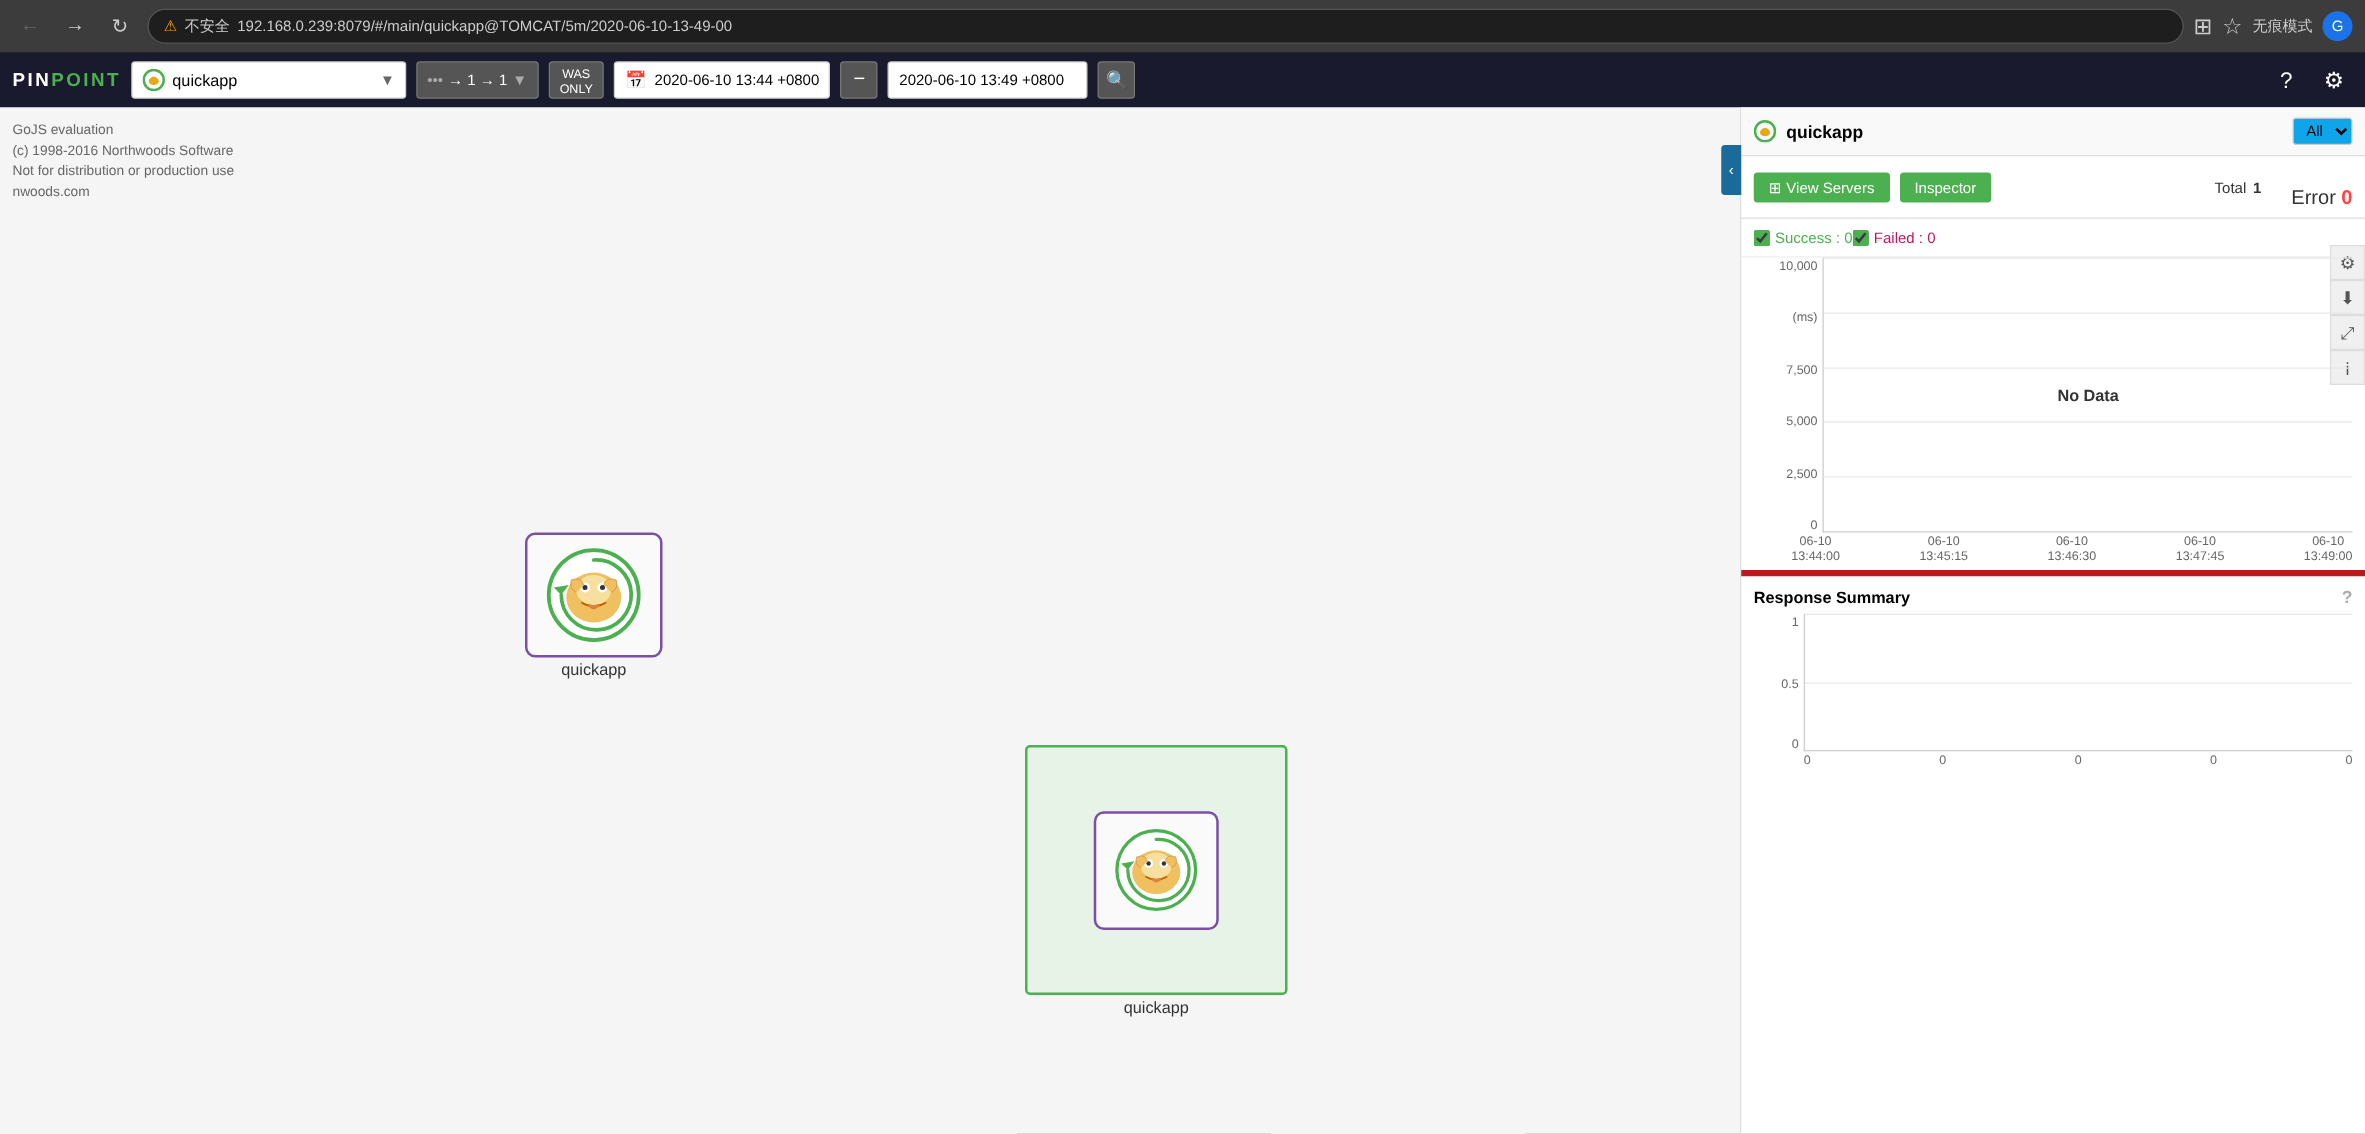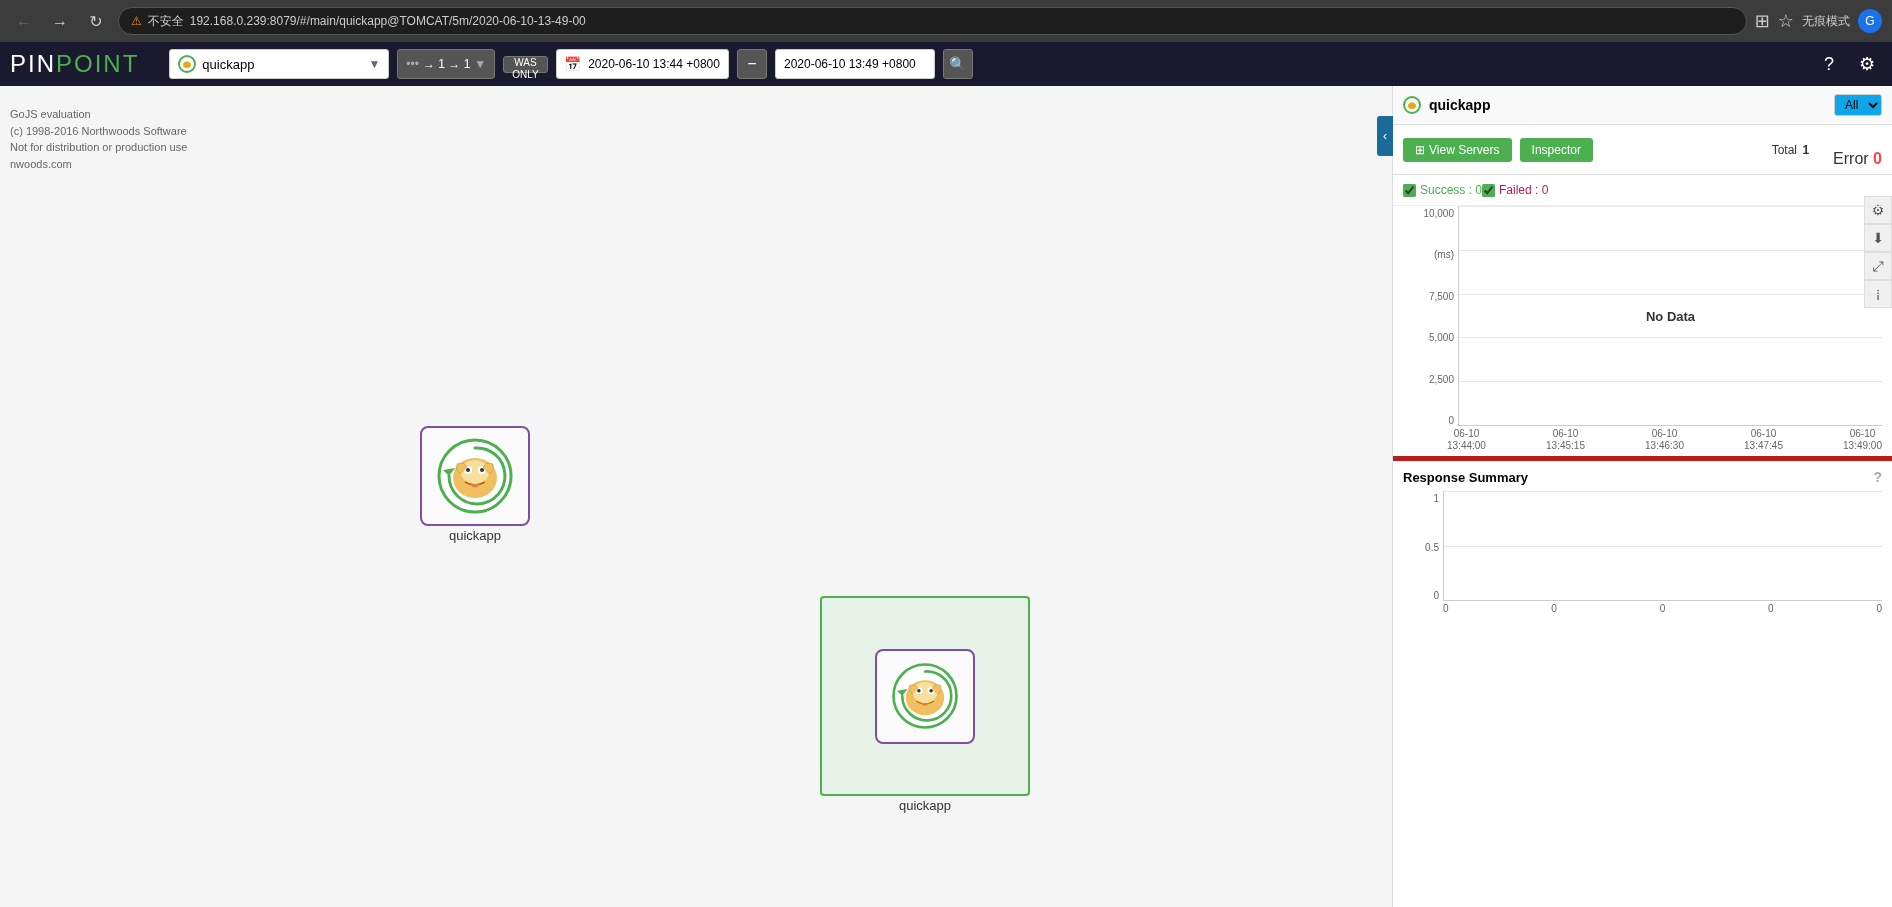--- a/index.html
+++ b/index.html
@@ -46,25 +46,25 @@
     .app-bar {
       background: #1a1a2e;
       height: 44px;
       display: flex;
       align-items: center;
       padding: 0 10px;
       gap: 8px;
     }
     .pinpoint-logo {
       color: white;
-      font-weight: normal;
-      font-size: 24px;
+      font-weight: bold;
+      font-size: 15px;
       letter-spacing: 2px;
       font-family: Arial Black, Arial, sans-serif;
-      margin-right: 22px;
+      margin-right: 0;
     }
     .pinpoint-logo span { color: #4caf50; }
 
     .app-selector {
       background: white;
       border: 1px solid #ccc;
       border-radius: 3px;
       height: 30px;
       display: flex;
       align-items: center;
@@ -84,26 +84,26 @@
       padding: 0 8px;
       gap: 4px;
       color: white;
       font-size: 12px;
     }
 
     .was-only-btn {
       background: #555;
       border: 1px solid #777;
       border-radius: 3px;
-      height: 17px;
+      height: 30px;
       color: white;
       font-size: 11px;
       padding: 0 8px;
       cursor: pointer;
-      display: flex; align-items: flex-start; justify-content: center;
+      display: flex; align-items: flex-end; justify-content: center;
       text-align: center;
     }
 
     .date-btn {
       background: white;
       border: 1px solid #ccc;
       border-radius: 3px;
       height: 30px;
       display: flex;
       align-items: center;
@@ -170,21 +170,21 @@
     
     .topology-canvas {
       flex: 1;
       background: #f5f5f5;
       position: relative;
       overflow: hidden;
     }
 
     .gojs-notice {
       position: absolute;
-      top: 20px;
+      top: 10px;
       left: 10px;
       font-size: 11px;
       color: #666;
       line-height: 1.5;
     }
 
     .topo-node {
       position: absolute;
       display: flex;
       flex-direction: column;
@@ -558,21 +558,21 @@
             <div class="grid-line" style="top:0%"></div>
             <div class="grid-line" style="top:20%"></div>
             <div class="grid-line" style="top:40%"></div>
             <div class="grid-line" style="top:60%"></div>
             <div class="grid-line" style="top:80%"></div>
           </div>
           <div class="chart-no-data">No Data</div>
         </div>
       </div>
 
-      <div style="display:flex;justify-content:space-between;margin-left:44px;font-size:10px;color:#666;line-height:1.2;margin-top:-18px;">
+      <div style="display:flex;justify-content:space-between;margin-left:30px;font-size:10px;color:#666;line-height:1.2;margin-top:-18px;">
         <span style="text-align:center;">06-10<br>13:44:00</span>
         <span style="text-align:center;">06-10<br>13:45:15</span>
         <span style="text-align:center;">06-10<br>13:46:30</span>
         <span style="text-align:center;">06-10<br>13:47:45</span>
         <span style="text-align:center;">06-10<br>13:49:00</span>
       </div>
     </div>
 
     <div class="response-summary">
       <div class="response-summary-header">

